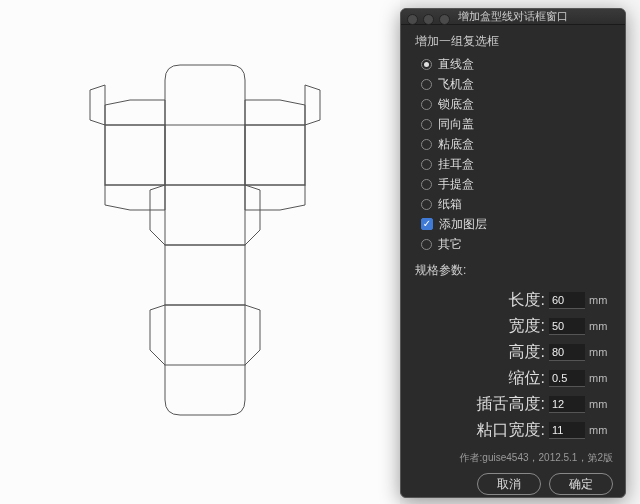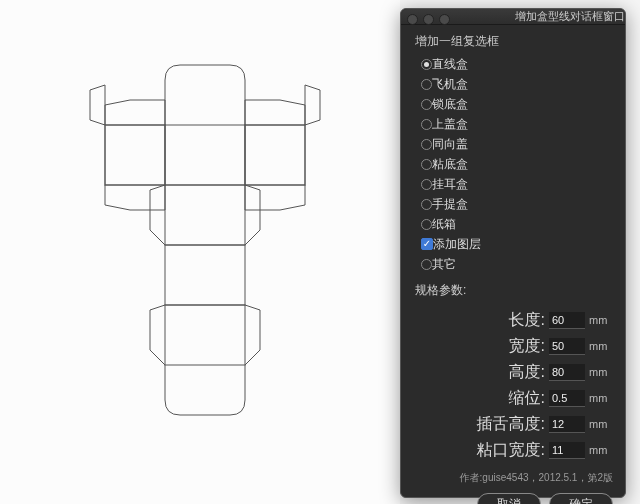--- a/index.html
+++ b/index.html
@@ -57,21 +57,21 @@
   }
   .traffic span {
     width: 11px;
     height: 11px;
     border-radius: 50%;
     background: #4a4a4a;
     border: 1px solid #222;
   }
   .titlebar .title {
     flex: 1;
-    text-align: right;
+    text-align: center;
     font-size: 11px;
     color: #ccc;
   }
   .body {
     flex: 1;
     padding: 8px 12px 10px 14px;
     color: #ddd;
     font-size: 12px;
     display: flex;
     flex-direction: column;
@@ -81,20 +81,21 @@
     color: #ccc;
     margin-bottom: 4px;
   }
   .opts {
     margin-left: 6px;
     margin-bottom: 8px;
   }
   .opt {
     display: flex;
     align-items: center;
+    gap: 6px;
     height: 20px;
     cursor: pointer;
   }
   .radio {
     width: 11px;
     height: 11px;
     border: 1px solid #888;
     border-radius: 50%;
     display: flex;
     align-items: center;
@@ -247,24 +248,20 @@
       <div class="opt">
         <span class="radio"></span>
         <span>飞机盒</span>
       </div>
       <div class="opt">
         <span class="radio"></span>
         <span>锁底盒</span>
       </div>
       <div class="opt">
         <span class="radio"></span>
-        <span>上盖盒</span>
-      </div>
-      <div class="opt">
-        <span class="radio"></span>
         <span>同向盖</span>
       </div>
       <div class="opt">
         <span class="radio"></span>
         <span>粘底盒</span>
       </div>
       <div class="opt">
         <span class="radio"></span>
         <span>挂耳盒</span>
       </div>

